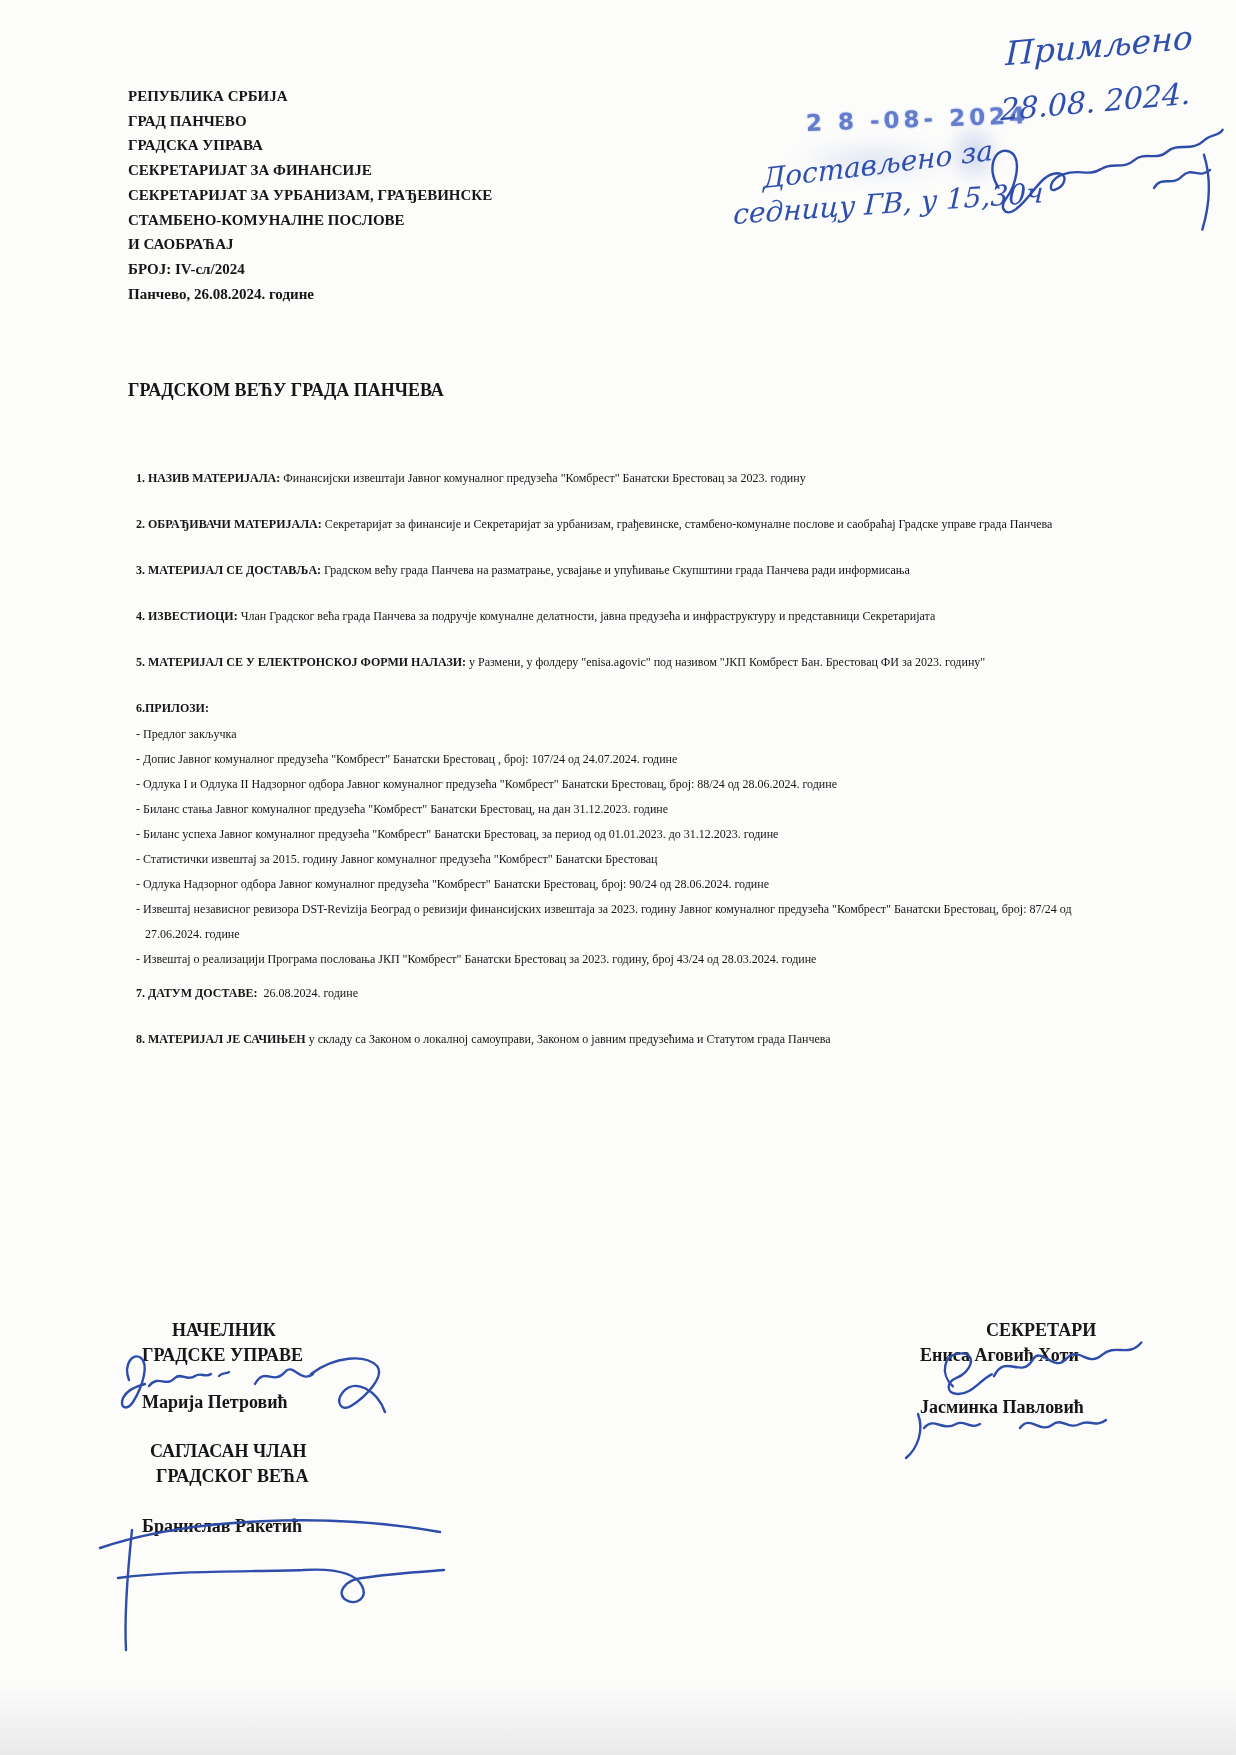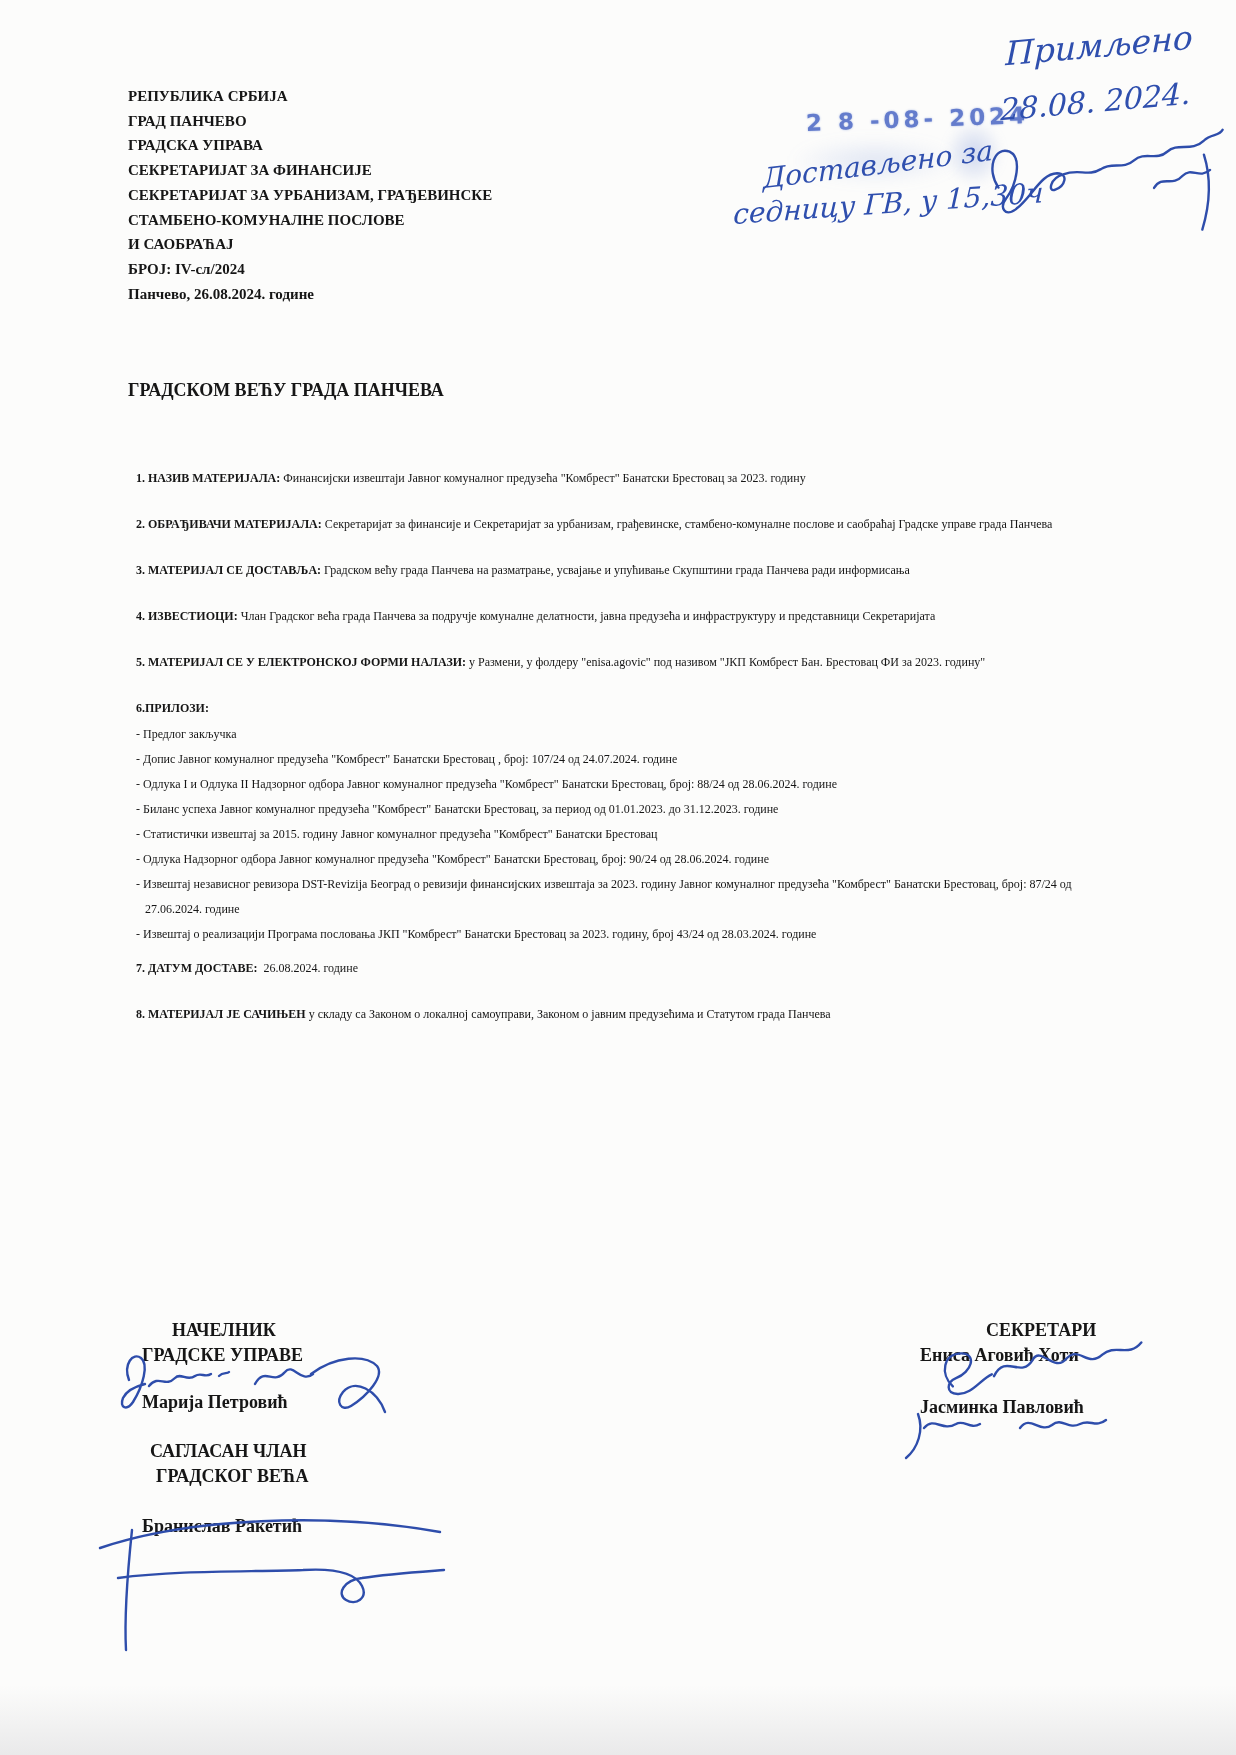--- a/index.html
+++ b/index.html
@@ -90,20 +90,21 @@
 
         <p class="para"><span class="lbl">5. МАТЕРИЈАЛ СЕ У ЕЛЕКТРОНСКОЈ ФОРМИ НАЛАЗИ:</span> <span>у Размени, у фолдеру "enisa.agovic" под називом "ЈКП Комбрест Бан. Брестовац ФИ за 2023. годину"</span></p>
       </div>
 
     <div class="attach-head">6.ПРИЛОЗИ:</div>
     <div class="attach-list">
 
     <div class="attach-item">- Предлог закључка</div>
         <div class="attach-item">- Допис Јавног комуналног предузећа "Комбрест" Банатски Брестовац , број: 107/24 од 24.07.2024. године</div>
         <div class="attach-item">- Одлука I и Одлука II Надзорног одбора Јавног комуналног предузећа "Комбрест" Банатски Брестовац, број: 88/24 од 28.06.2024. године</div>
+        <div class="attach-item">- Биланс стања Јавног комуналног предузећа "Комбрест" Банатски Брестовац, на дан 31.12.2023. године</div>
         <div class="attach-item">- Биланс успеха Јавног комуналног предузећа "Комбрест" Банатски Брестовац, за период од 01.01.2023. до 31.12.2023. године</div>
         <div class="attach-item">- Статистички извештај за 2015. годину Јавног комуналног предузећа "Комбрест" Банатски Брестовац</div>
         <div class="attach-item">- Одлука Надзорног одбора Јавног комуналног предузећа "Комбрест" Банатски Брестовац, број: 90/24 од 28.06.2024. године</div>
         <div class="attach-item">- Извештај независног ревизора DST-Revizija Београд о ревизији финансијских извештаја за 2023. годину Јавног комуналног предузећа "Комбрест" Банатски Брестовац, број: 87/24 од 27.06.2024. године</div>
         <div class="attach-item">- Извештај о реализацији Програма пословања ЈКП "Комбрест" Банатски Брестовац за 2023. годину, број 43/24 од 28.03.2024. године</div>
       </div>
 
     <p class="para para-late1"><span class="lbl">7. ДАТУМ ДОСТАВЕ:</span>&nbsp; <span>26.08.2024. године</span></p>
     <p class="para para-late2"><span class="lbl">8. МАТЕРИЈАЛ ЈЕ САЧИЊЕН</span> <span>у складу са Законом о локалној самоуправи, Законом о јавним предузећима и Статутом града Панчева</span></p>
   </div>

